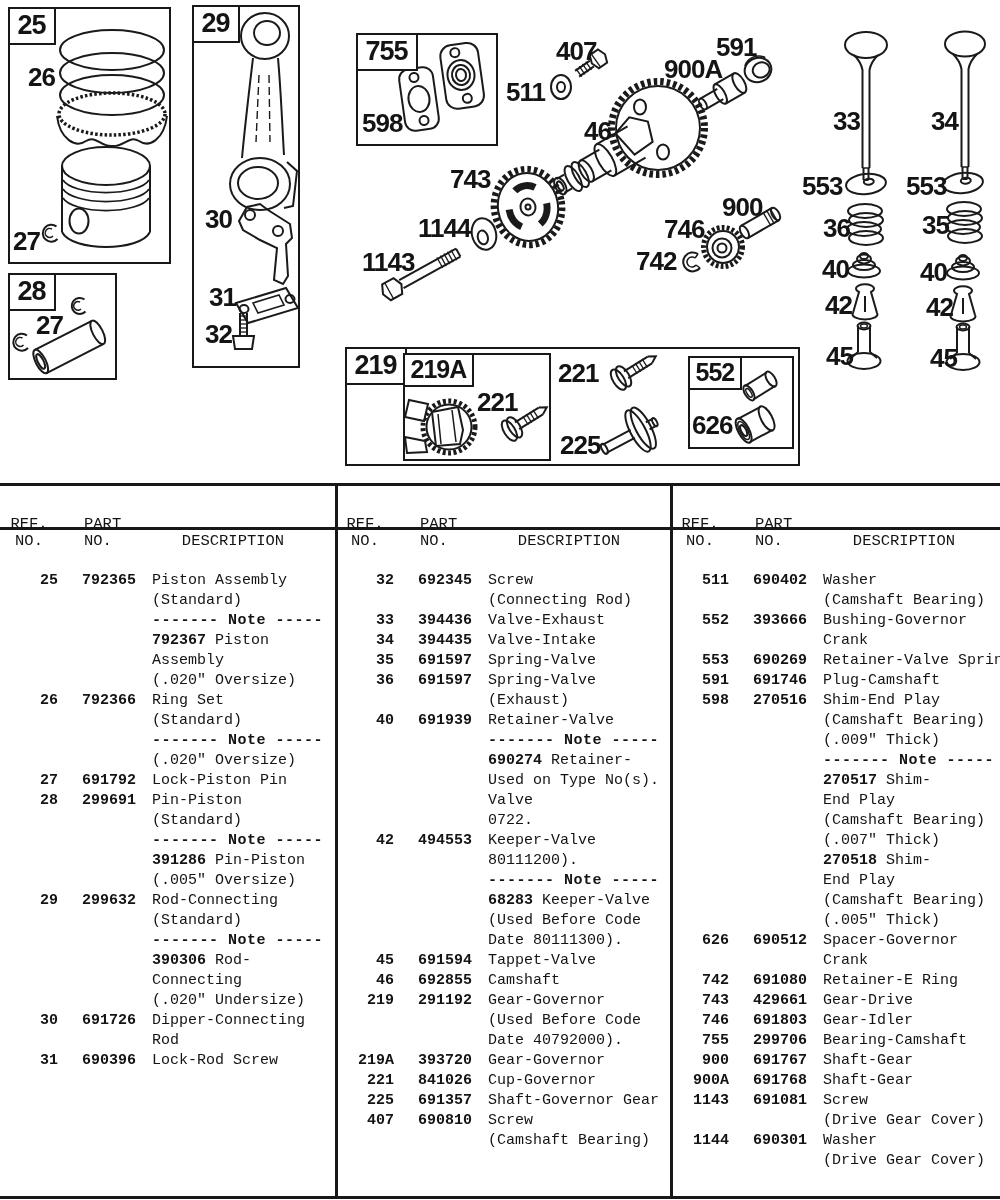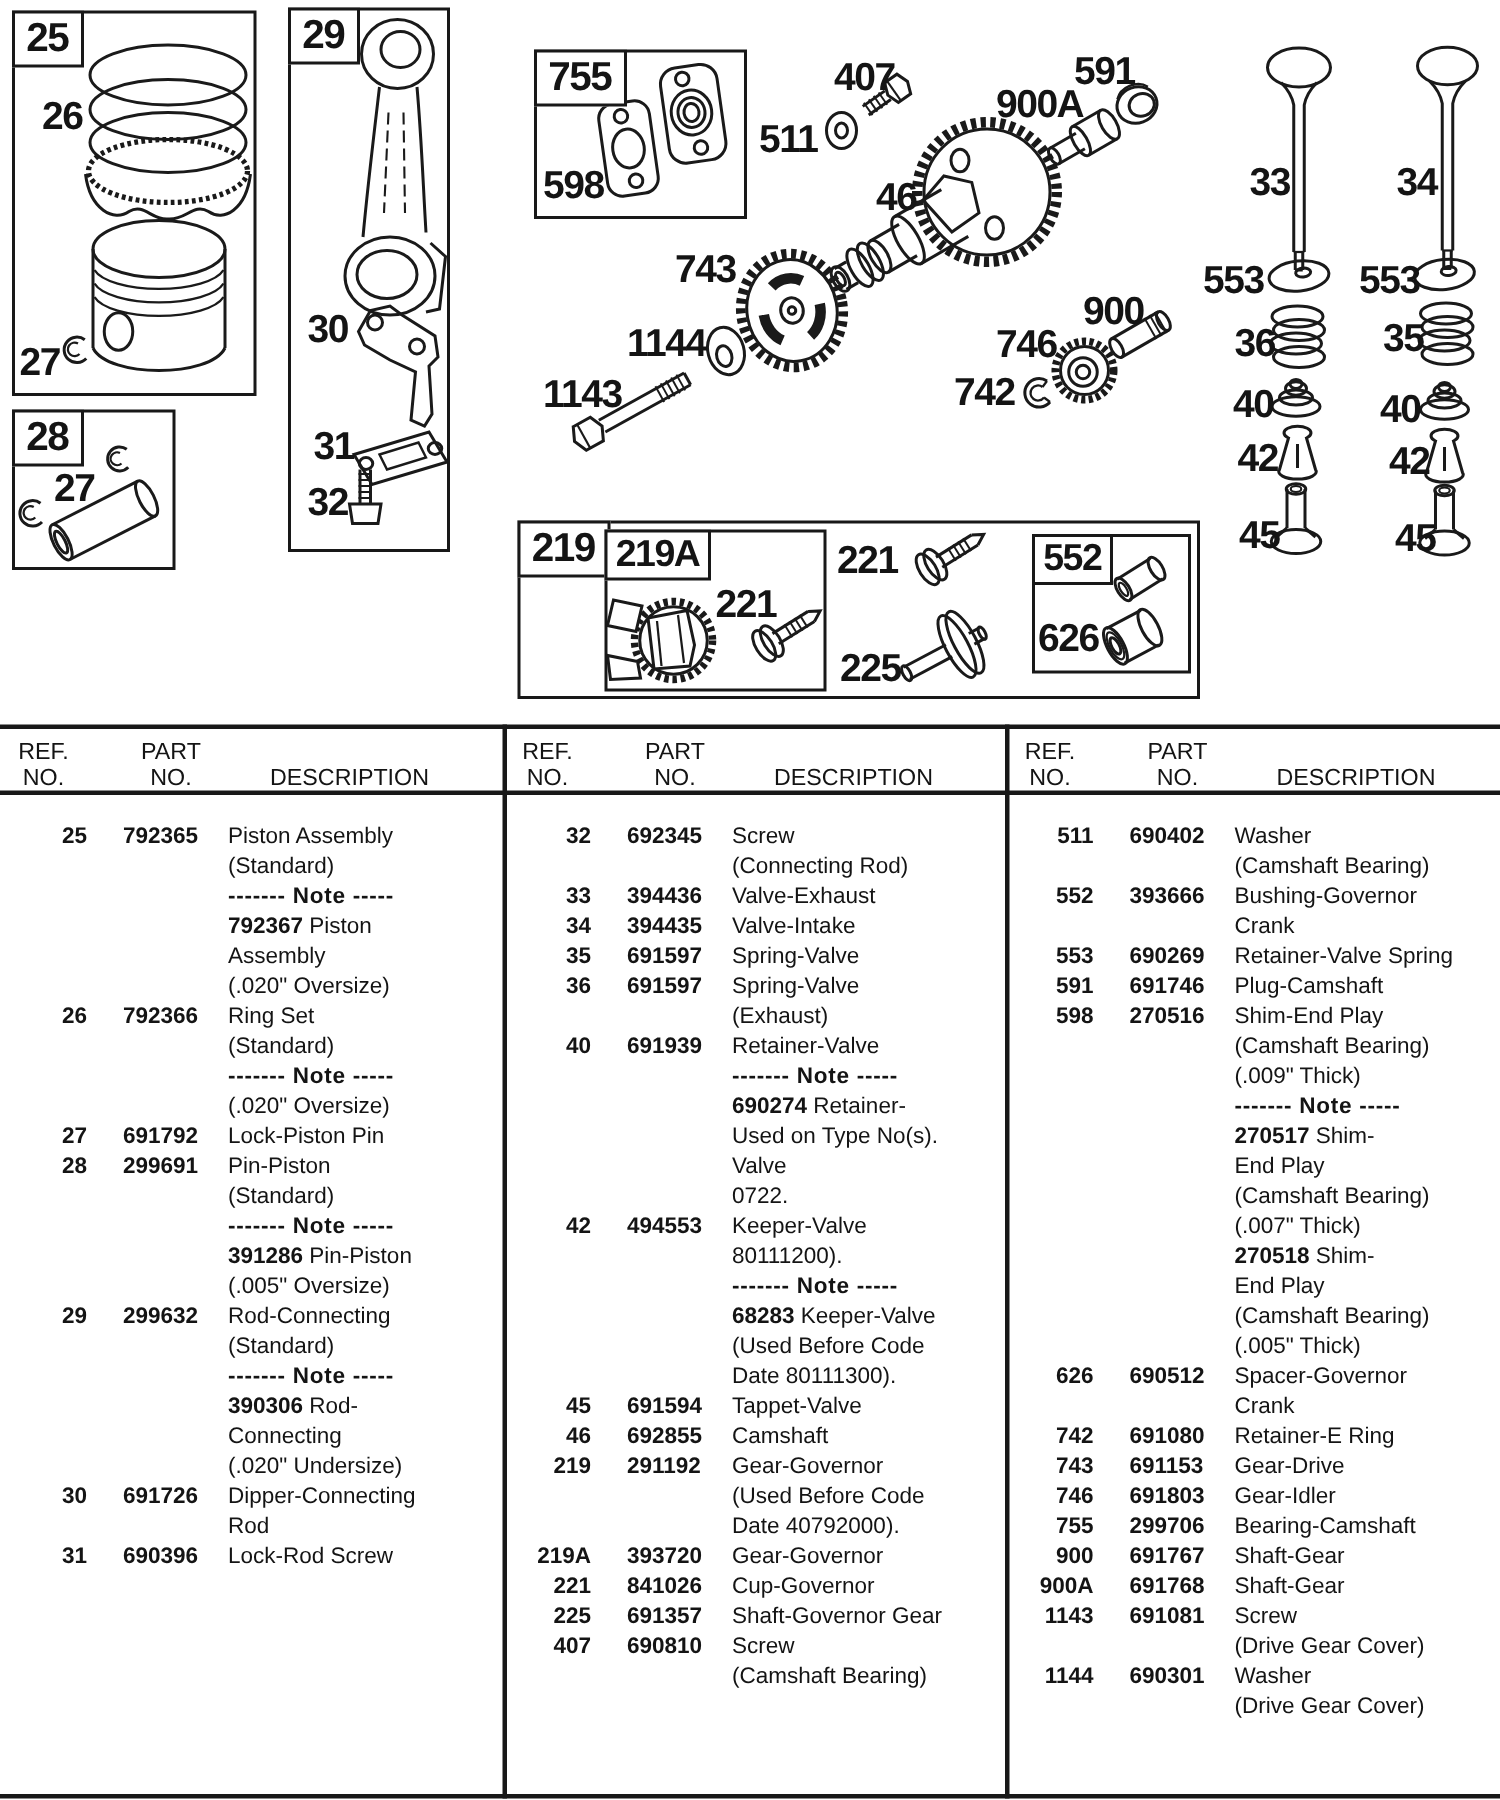--- a/index.html
+++ b/index.html
@@ -6,24 +6,24 @@
   .page{position:relative;width:1000px;height:1200px;background:#ffffff;overflow:hidden;
         font-family:"Liberation Sans",sans-serif;color:#141414;}
   .art{position:absolute;left:0;top:0;}
   .pbox{position:absolute;border:2.5px solid #181818;box-sizing:border-box;background:transparent;}
   .plabel{position:absolute;top:-2.5px;left:-2.5px;border:2.5px solid #181818;background:#fff;
           font-weight:bold;font-size:27px;line-height:1;padding:3px 8px 4px 8px;letter-spacing:-1px;}
   .plabel.sm{font-size:25px;padding:2px 6px 3px 6px;}
   .co{position:absolute;font-weight:bold;font-size:26px;line-height:1;letter-spacing:-1px;white-space:nowrap;}
   
   .hline,.vline{position:absolute;background:#181818;}
-  .col{position:absolute;top:493px;width:336px;}
+  .col{position:absolute;top:516px;width:336px;font-family:Liberation Mono, monospace;}
   .thead{display:flex;align-items:flex-end;font-size:15.5px;line-height:17px;}
   .thead .h1{flex:0 0 58px;text-align:center;}
-  .thead .h2{flex:0 0 60px;margin-left:26px;text-align:center;}
+  .thead .h2{flex:0 0 60px;margin-left:26px;text-align:left;}
   .thead .h3{flex:1;text-align:center;padding-right:14px;}
   .rows{margin-top:21px;font-size:15px;line-height:20px;}
   .row{display:flex;white-space:nowrap;}
   .row .ref{flex:0 0 58px;text-align:right;font-weight:bold;}
   .row .part{flex:0 0 62px;margin-left:24px;font-weight:bold;}
   .row .desc{flex:1;margin-left:8px;}
   .row .desc.note{font-weight:bold;letter-spacing:0.5px;}
   .row .desc b{font-weight:bold;}
 </style>
 </head>
@@ -831,21 +831,21 @@
             <span class="part"></span>
             <span class="desc">Crank</span>
           </div>
           <div class="row">
             <span class="ref">742</span>
             <span class="part">691080</span>
             <span class="desc">Retainer-E Ring</span>
           </div>
           <div class="row">
             <span class="ref">743</span>
-            <span class="part">691153</span>
+            <span class="part">429661</span>
             <span class="desc">Gear-Drive</span>
           </div>
           <div class="row">
             <span class="ref">746</span>
             <span class="part">691803</span>
             <span class="desc">Gear-Idler</span>
           </div>
           <div class="row">
             <span class="ref">755</span>
             <span class="part">299706</span>

